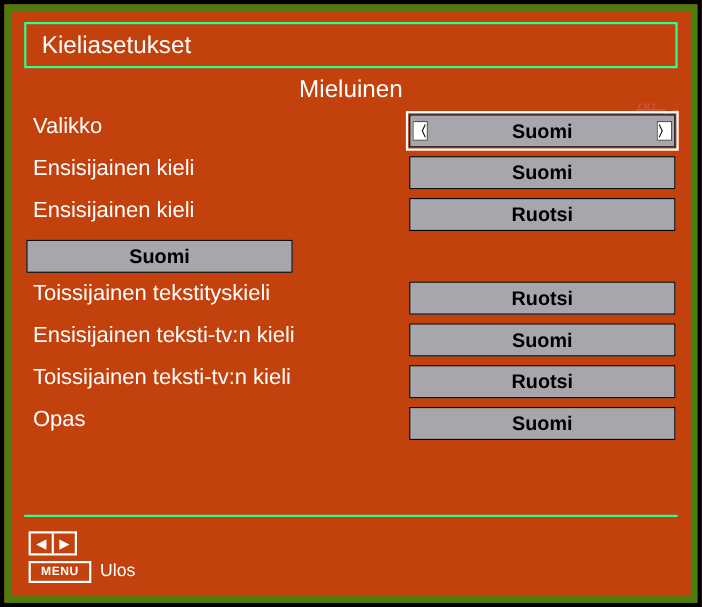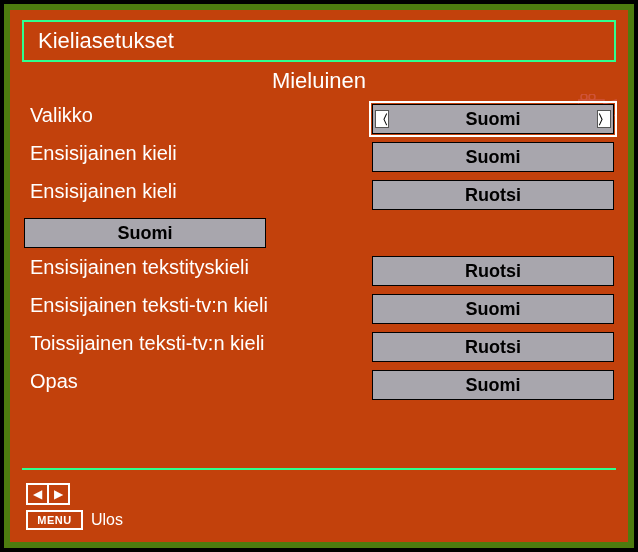--- a/index.html
+++ b/index.html
@@ -166,21 +166,21 @@
         <div class="row-value">
           <span>Ruotsi</span>
         </div>
       </div>
       <div class="row">
         <div class="row-value">
           <span>Suomi</span>
         </div>
       </div>
       <div class="row">
-        <div class="row-label">Ensisijainen tekstityskieli</div>
+        <div class="row-label">Toissijainen tekstityskieli</div>
         <div class="row-value">
           <span>Ruotsi</span>
         </div>
       </div>
       <div class="row">
         <div class="row-label">Ensisijainen teksti-tv:n kieli</div>
         <div class="row-value">
           <span>Suomi</span>
         </div>
       </div>

